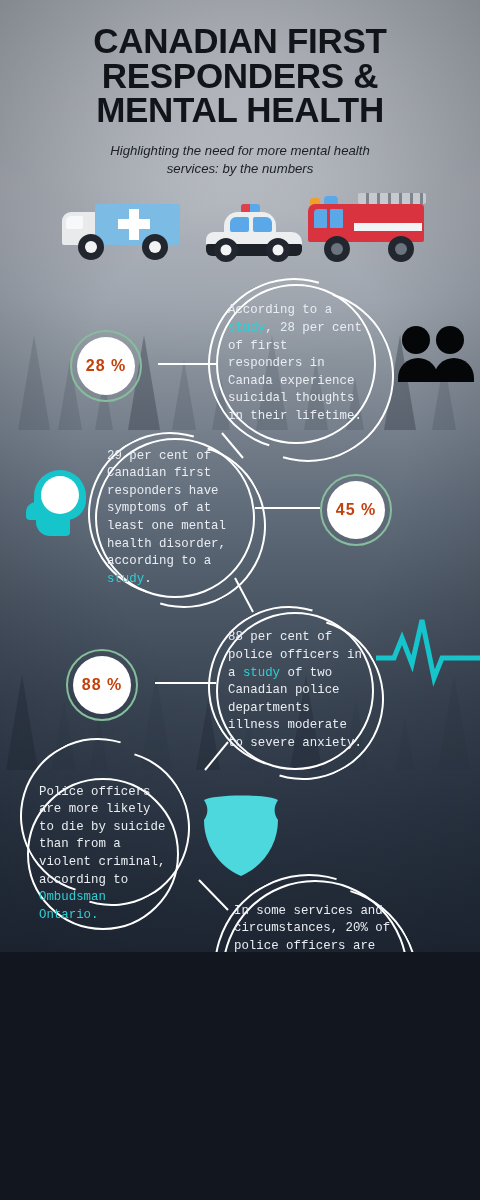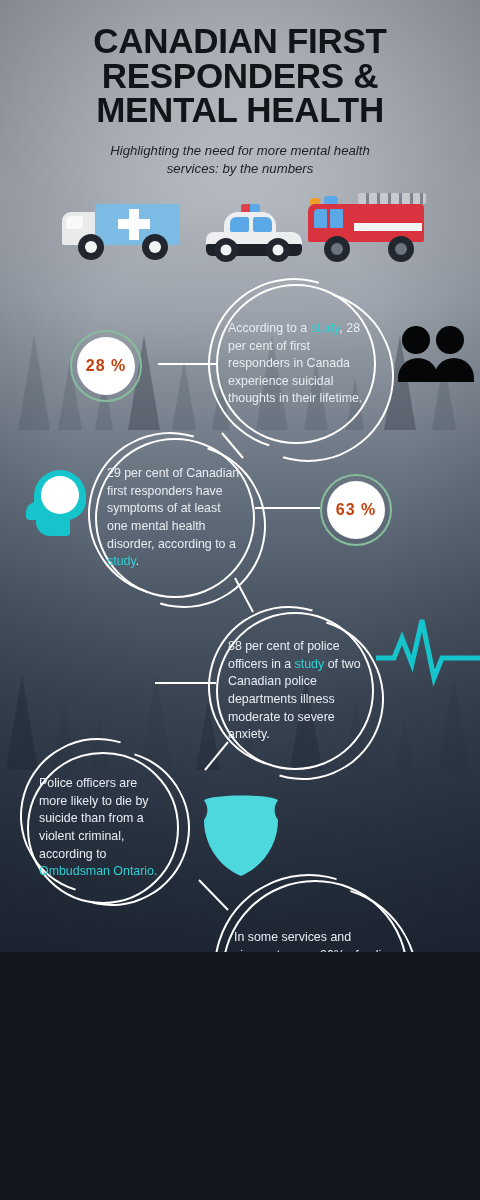--- a/index.html
+++ b/index.html
@@ -202,20 +202,21 @@
     display: flex;
     align-items: center;
     justify-content: center;
   }
   .node .txt {
     font-size: 12.4px;
     line-height: 1.42;
     color: #e9edf2;
     text-align: left;
     padding: 0 10px;
+    font-family: Liberation Mono, monospace;
   }
   .node .txt .hl { color: #2fcfd4; }
 
   
   .arc {
     position: absolute;
     border-radius: 50%;
     border: 2px solid #ffffff;
     box-sizing: border-box;
     z-index: 4;
@@ -415,50 +416,53 @@
     </div>
   </div>
   <div class="ico people">
     <div class="h1"></div>
       <div class="h2"></div>
       <div class="b1"></div>
       <div class="b2"></div>
   </div>
 
   <div class="badge" style="left:320px; top:474px; width:68px; height:68px;">
-    <div class="inner">63 %</div>
+    <div class="inner">45 %</div>
   </div>
   <div class="arc tl" style="left:88px; top:432px; width:164px; height:164px;"></div>
   <div class="arc br" style="left:102px; top:444px; width:164px; height:164px;"></div>
   <div class="node" style="left:95px; top:438px; width:160px; height:160px;">
     <div class="txt">
       <span>29 per cent of Canadian first responders have symptoms of at least one mental health disorder, according to a </span><span class="hl">study</span><span>.</span>
     </div>
   </div>
   <div class="ico headico">
     <div class="skull"></div>
     <div class="nose"></div>
     <div class="jaw"></div>
     <div class="brain"></div>
   </div>
 
+  <div class="badge" style="left:66px; top:649px; width:68px; height:68px;">
+    <div class="inner">88 %</div>
+  </div>
   <div class="arc tl" style="left:208px; top:606px; width:162px; height:162px;"></div>
   <div class="arc br" style="left:222px; top:618px; width:162px; height:162px;"></div>
   <div class="node" style="left:216px; top:612px; width:158px; height:158px;">
     <div class="txt">
       <span>88 per cent of police officers  in a </span><span class="hl">study</span><span> of two Canadian police departments illness moderate to severe anxiety.</span>
     </div>
   </div>
   <svg class="ico ekg" viewBox="0 0 104 80">
     <polyline points="0,46 18,46 26,26 36,52 46,8 58,66 66,46 104,46" fill="none" stroke="#16c4cc" stroke-width="5" stroke-linejoin="miter" stroke-linecap="butt"></polyline>
   </svg>
 
   <div class="arc tl" style="left:20px; top:738px; width:156px; height:156px;"></div>
   <div class="arc br" style="left:34px; top:750px; width:156px; height:156px;"></div>
-  <div class="node" style="left:27px; top:752px; width:152px; height:152px;">
+  <div class="node" style="left:27px; top:778px; width:152px; height:152px;">
     <div class="txt">
       <span>Police officers are more likely to die by suicide than from a violent criminal, according to </span><span class="hl">Ombudsman Ontario.</span>
     </div>
   </div>
   <svg class="ico shield" viewBox="0 0 86 86">
     <path d="M6 8 C16 2 70 2 80 8 C75 16 76 22 80 28 C80 52 66 74 43 84 C20 74 6 52 6 28 C10 22 11 16 6 8 Z" fill="#4dd8dd"></path>
   </svg>
 
   <div class="badge" style="left:92px; top:958px; width:68px; height:68px;">
     <div class="inner">20 %</div>

